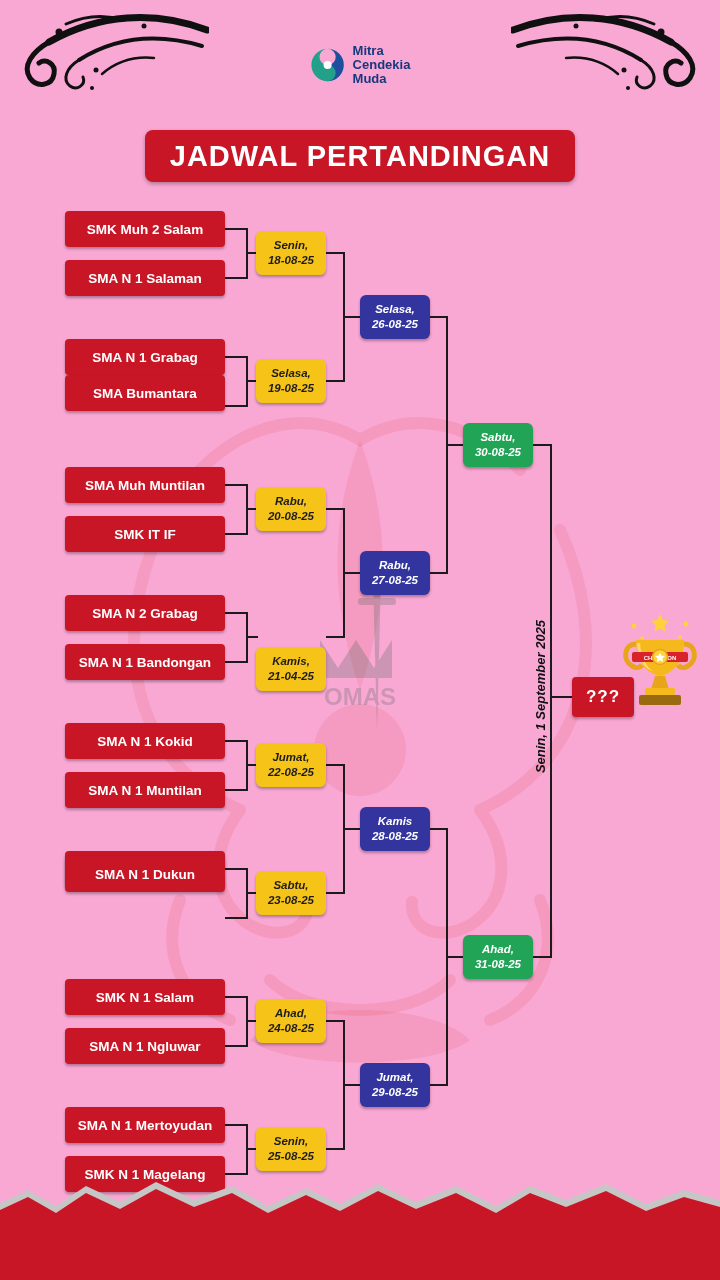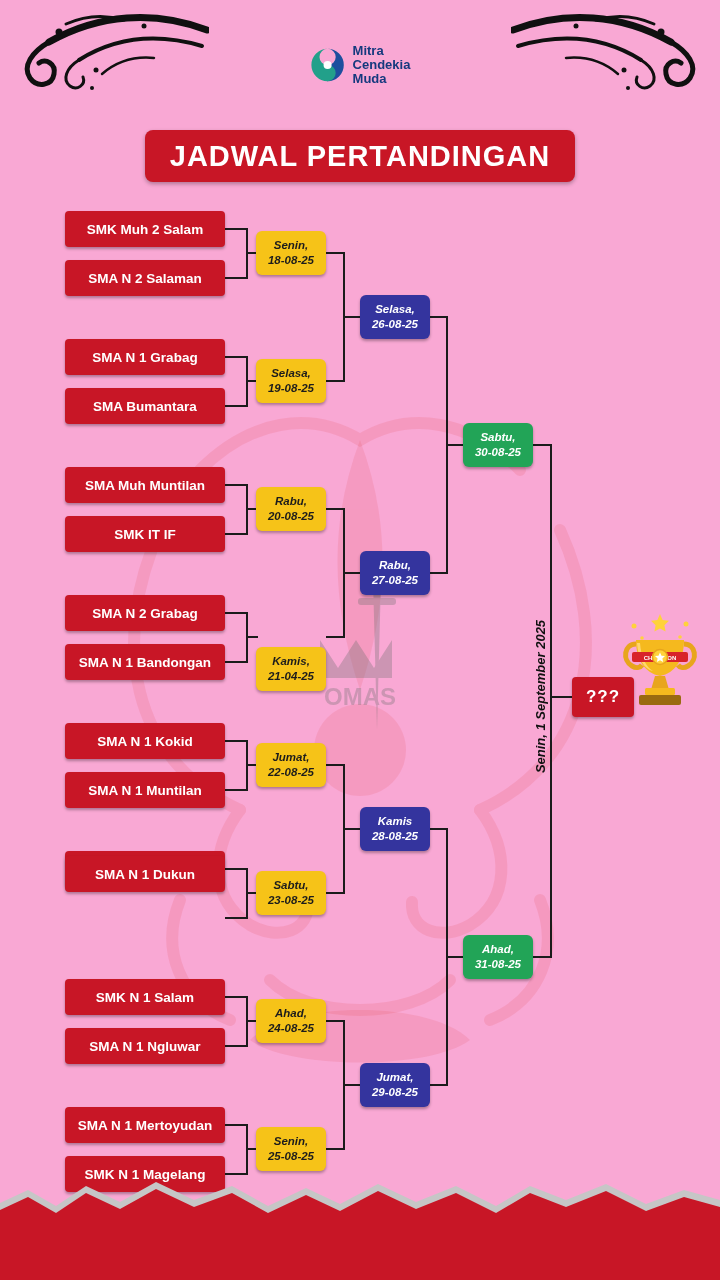--- a/index.html
+++ b/index.html
@@ -181,23 +181,23 @@
       <div class="cline" style="left: 430px; top: 1084px; width: 18px; height: 2px;"></div>
       <div class="cline" style="left: 446px; top: 828px; width: 2px; height: 258px;"></div>
       <div class="cline" style="left: 446px; top: 956px; width: 19px; height: 2px;"></div>
       <div class="cline" style="left: 533px; top: 444px; width: 19px; height: 2px;"></div>
       <div class="cline" style="left: 533px; top: 956px; width: 19px; height: 2px;"></div>
       <div class="cline" style="left: 550px; top: 444px; width: 2px; height: 514px;"></div>
       <div class="cline" style="left: 550px; top: 696px; width: 24px; height: 2px;"></div>
     </div>
 
   <div class="team" style="top:211px">SMK Muh 2 Salam</div>
-  <div class="team" style="top:260px">SMA N 2 Salaman</div>
+  <div class="team" style="top:260px">SMA N 1 Salaman</div>
   <div class="team" style="top:339px">SMA N 1 Grabag</div>
-  <div class="team" style="top:388px">SMA Bumantara</div>
+  <div class="team" style="top:375px">SMA Bumantara</div>
   <div class="team" style="top:467px">SMA Muh Muntilan</div>
   <div class="team" style="top:516px">SMK IT IF</div>
   <div class="team" style="top:595px">SMA N 2 Grabag</div>
   <div class="team" style="top:644px">SMA N 1 Bandongan</div>
   <div class="team" style="top:723px">SMA N 1 Kokid</div>
   <div class="team" style="top:772px">SMA N 1 Muntilan</div>
   <div class="team" style="top:851px">SMA IT IF</div>
   <div class="team" style="top:856px">SMA N 1 Dukun</div>
   <div class="team" style="top:979px">SMK N 1 Salam</div>
   <div class="team" style="top:1028px">SMA N 1 Ngluwar</div>

